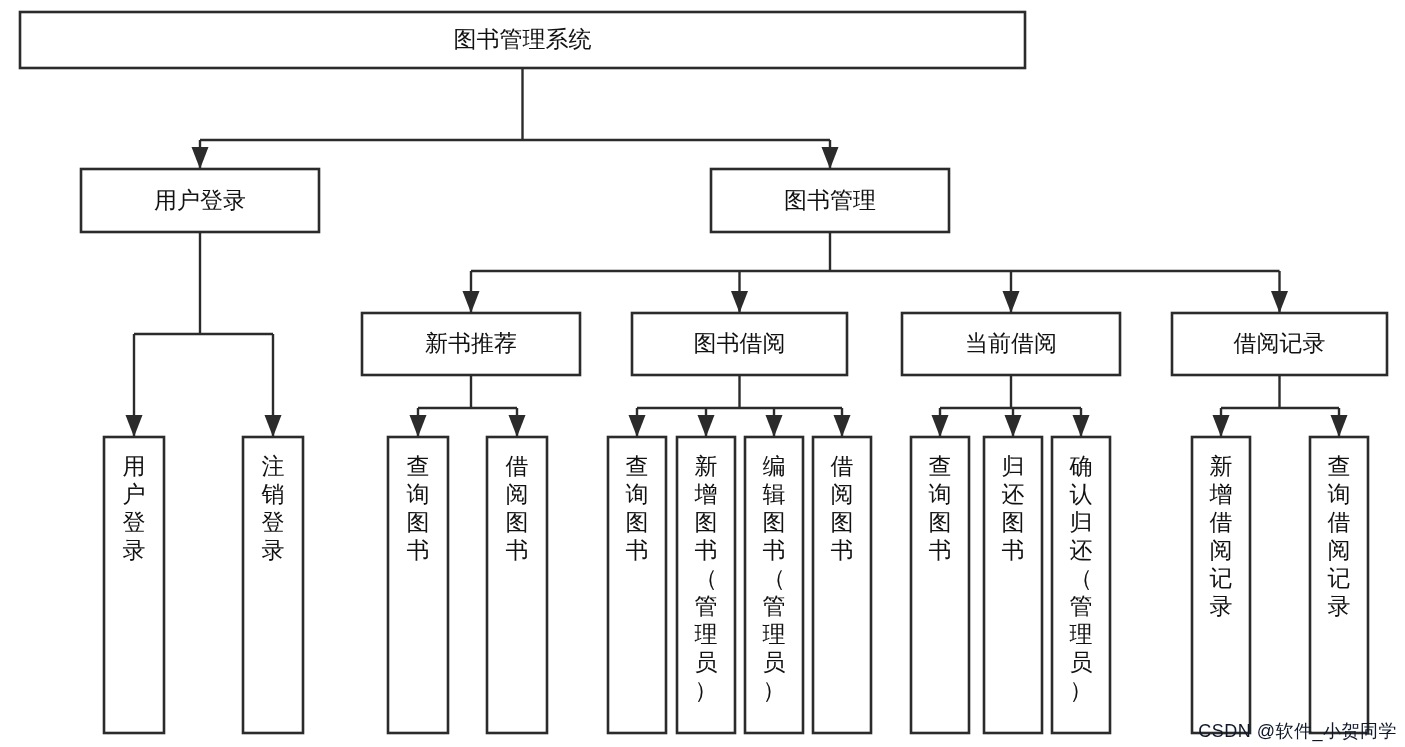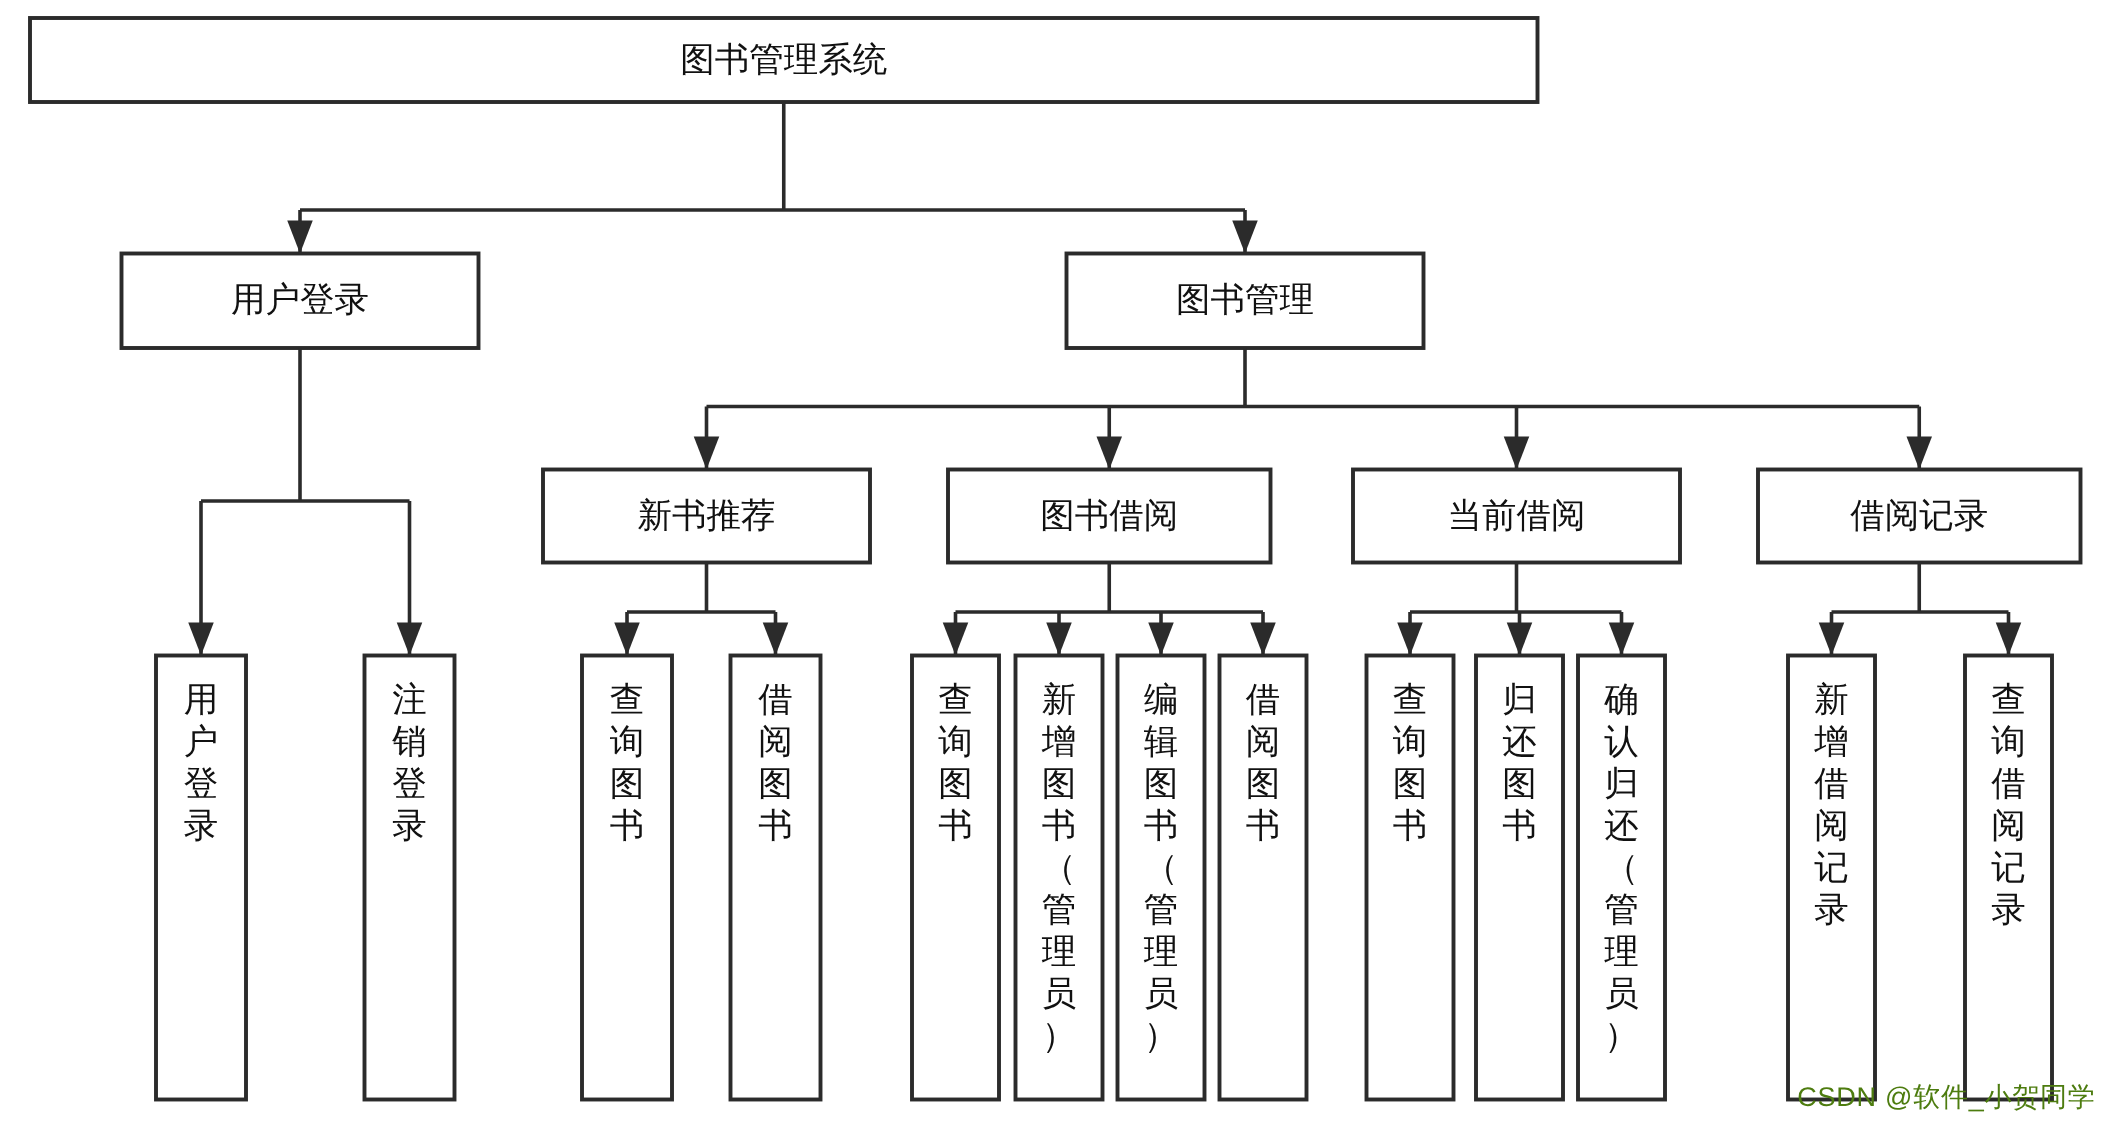--- a/index.html
+++ b/index.html
@@ -56,21 +56,21 @@
   .arrow-head {
     fill: #2b2b2b;
     stroke: none;
   }
   .watermark {
     position: absolute;
     right: 8px;
     bottom: 4px;
     font-family: "Liberation Sans", "DejaVu Sans", sans-serif;
     font-size: 18px;
-    color: #4d7c0f;
+    color: #0f172a;
     white-space: nowrap;
     letter-spacing: 0.5px;
     user-select: none;
   }
 </style>
 </head>
 <body>
 
 <div id="diagram-root">
   <svg class="diagram-canvas" id="diagram-canvas" viewBox="0 0 1405 747" xmlns="http://www.w3.org/2000/svg">

